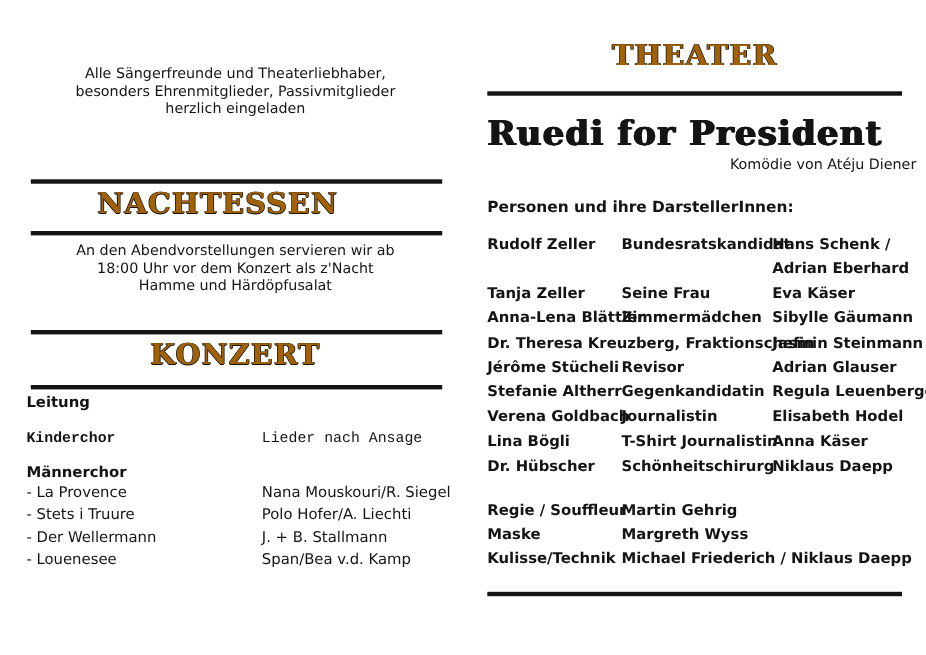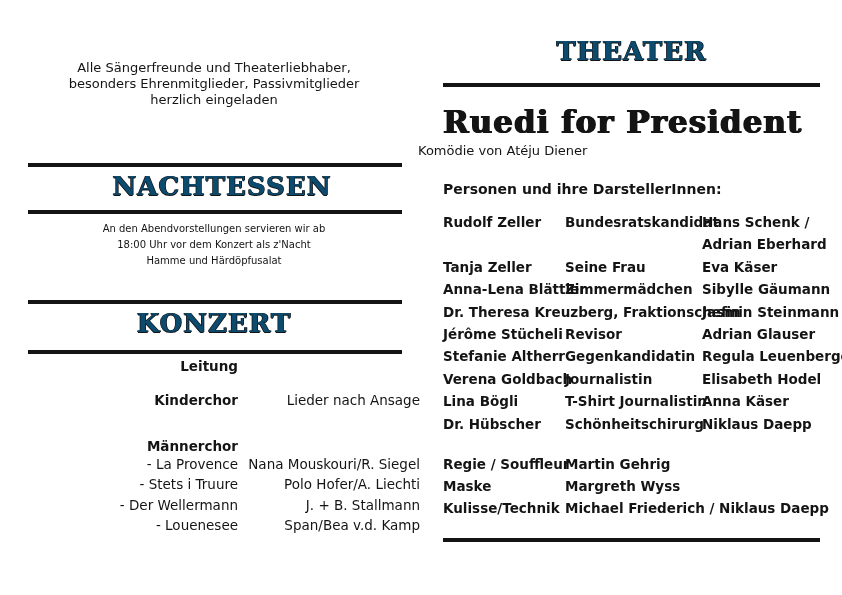--- a/index.html
+++ b/index.html
@@ -18,57 +18,57 @@
     position:absolute;
     background:#141414;
     height:4px;
   }
   .display-heading {
     position:absolute;
     text-align:center;
     font-family:"DejaVu Serif","Liberation Serif",serif;
     font-weight:900;
     letter-spacing:1px;
-    color:#0c4a6e;
+    color:#a16207;
     text-shadow:0.7px 0 0 #141414, -0.7px 0 0 #141414, 0 0.5px 0 #141414;
   }
 
   
   .intro {
     position:absolute; left:24px; top:60px; width:380px;
     text-align:center; font-size:13px; line-height:15.8px;
   }
   .rule-l { left:28px; width:374px; }
-  .h-nachtessen { left:32px; top:169px; width:380px; font-size:26px; line-height:34px; }
+  .h-nachtessen { left:8px; top:169px; width:380px; font-size:26px; line-height:34px; }
   .nacht-text {
     position:absolute; left:24px; top:221px; width:380px;
-    text-align:center; font-size:10px; line-height:15.8px;
+    text-align:center; font-size:13px; line-height:15.8px;
   }
   .h-konzert { left:24px; top:306px; width:380px; font-size:26px; line-height:34px; }
 
-  .konzert-rows { position:absolute; left:24px; top:358px; width:396px; font-size:13.5px;text-align:right; }
+  .konzert-rows { position:absolute; left:24px; top:358px; width:396px; font-size:13.5px; }
   .k-row { display:grid; grid-template-columns:214px 1fr; line-height:16px; }
   .k-row.gap-lg { margin-bottom:18px; }
-  .k-row.gap-md { margin-bottom:30px; }
+  .k-row.gap-md { margin-bottom:14px;font-family:Liberation Mono, monospace; }
   .k-row.item { line-height:20.3px; }
   .k-row .bold { font-weight:bold; }
 
   
   .h-theater { left:443px; top:34px; width:377px; font-size:26px; line-height:34px; }
   .rule-r { left:443px; width:377px; }
   .play-title {
     position:absolute; left:443px; top:103px; width:377px;
     text-align:left;
     font-family:"DejaVu Serif","Liberation Serif",serif;
     font-weight:900; font-size:31px; line-height:38px; letter-spacing:1px;
     text-shadow:0.8px 0 0 #141414, -0.8px 0 0 #141414;
   }
   .play-subtitle {
-    position:absolute; left:418px; top:143px; width:377px;
-    text-align:left; font-size:13px; line-height:16px;
+    position:absolute; left:456px; top:143px; width:377px;
+    text-align:right; font-size:13px; line-height:16px;
   }
   .cast-heading {
     position:absolute; left:443px; top:179px; width:390px;
     font-weight:bold; font-size:14px; line-height:20px;
   }
   .cast-grid {
     position:absolute; left:443px; top:211px; width:395px;
     display:grid; grid-template-columns:122px 137px 1fr;
     grid-auto-rows:22.4px;
     font-weight:bold; font-size:13.5px;

